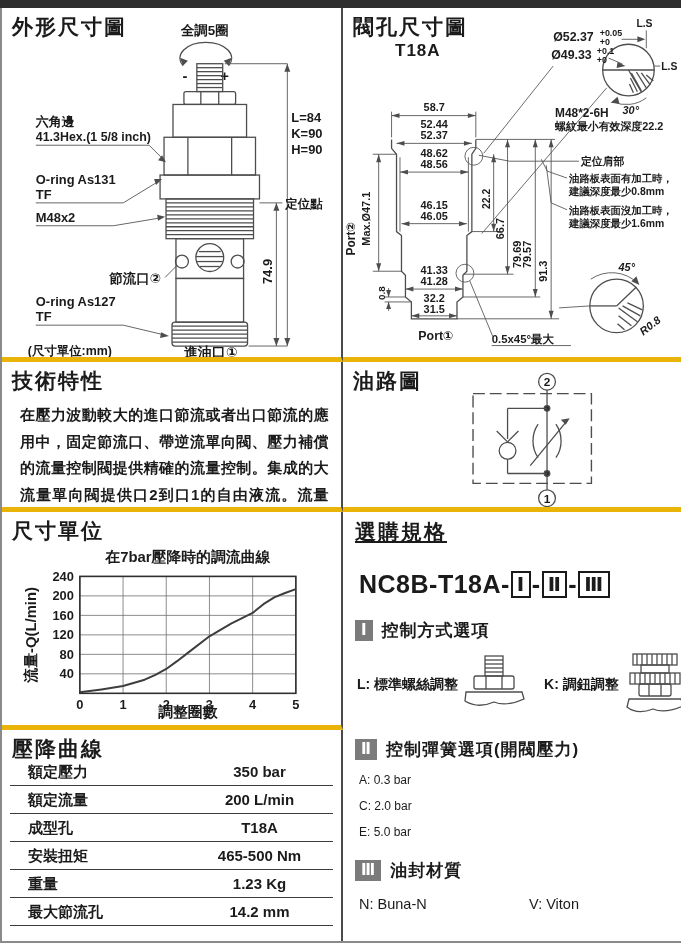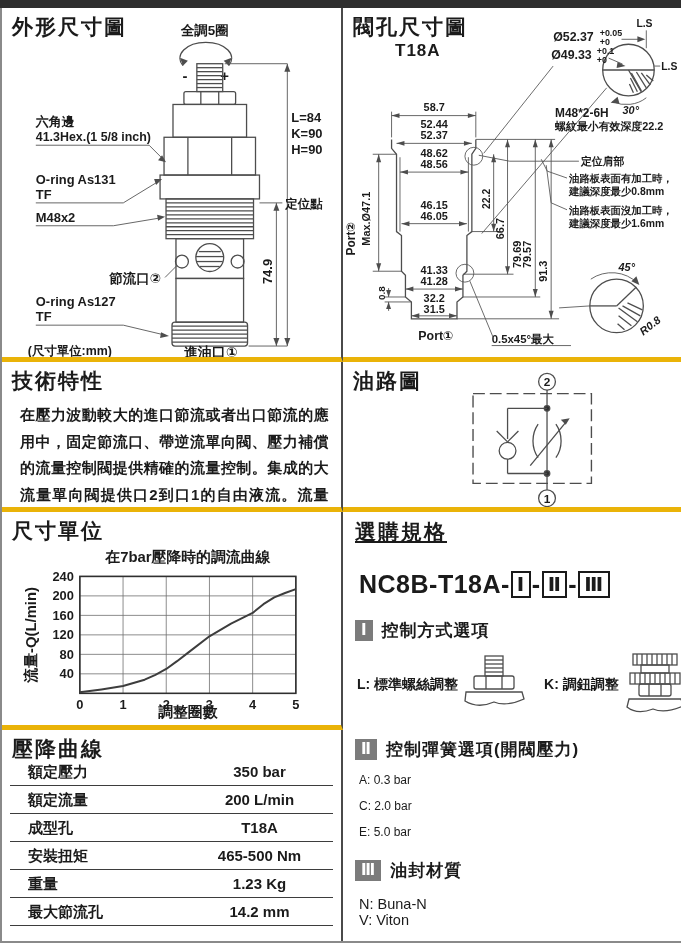--- a/index.html
+++ b/index.html
@@ -43,21 +43,21 @@
   .model-row{margin:24px 0 0 4px;font-size:25px;font-weight:bold;letter-spacing:0.5px;white-space:nowrap;}
   .numbox{display:inline-block;border:2.5px solid #1a1a1a;padding:0 4px;font-size:20px;line-height:23px;
           vertical-align:2px;margin:0 1px;}
   .opt-head{margin-top:20px;display:flex;align-items:center;}
   .numtag{background:#7b7b7b;color:#fff;font-weight:bold;font-size:15px;padding:1px 6px 2px 6px;}
   .opt-head-title{font-size:17px;font-weight:bold;margin-left:9px;letter-spacing:1px;}
   .opt-cols{display:flex;margin:10px 0 0 2px;}
   .opt-col{display:flex;flex-direction:row;align-items:center;margin-right:14px;}
   .opt-col-label{font-size:14px;font-weight:bold;white-space:nowrap;}
   .spring-opt{font-size:12px;margin:12px 0 0 4px;}
-  .seal-row{display:flex;margin:14px 0 0 4px;font-size:14.5px;flex-direction:column;}
+  .seal-row{display:flex;margin:14px 0 0 4px;font-size:14.5px;}
   .seal-n{width:170px;}
 </style>
 </head>
 <body>
 
 <div class="page">
   <div class="topbar"></div>
   <div class="grid">
 
     <section class="cell cr cb" style="grid-column:1;grid-row:1;">

